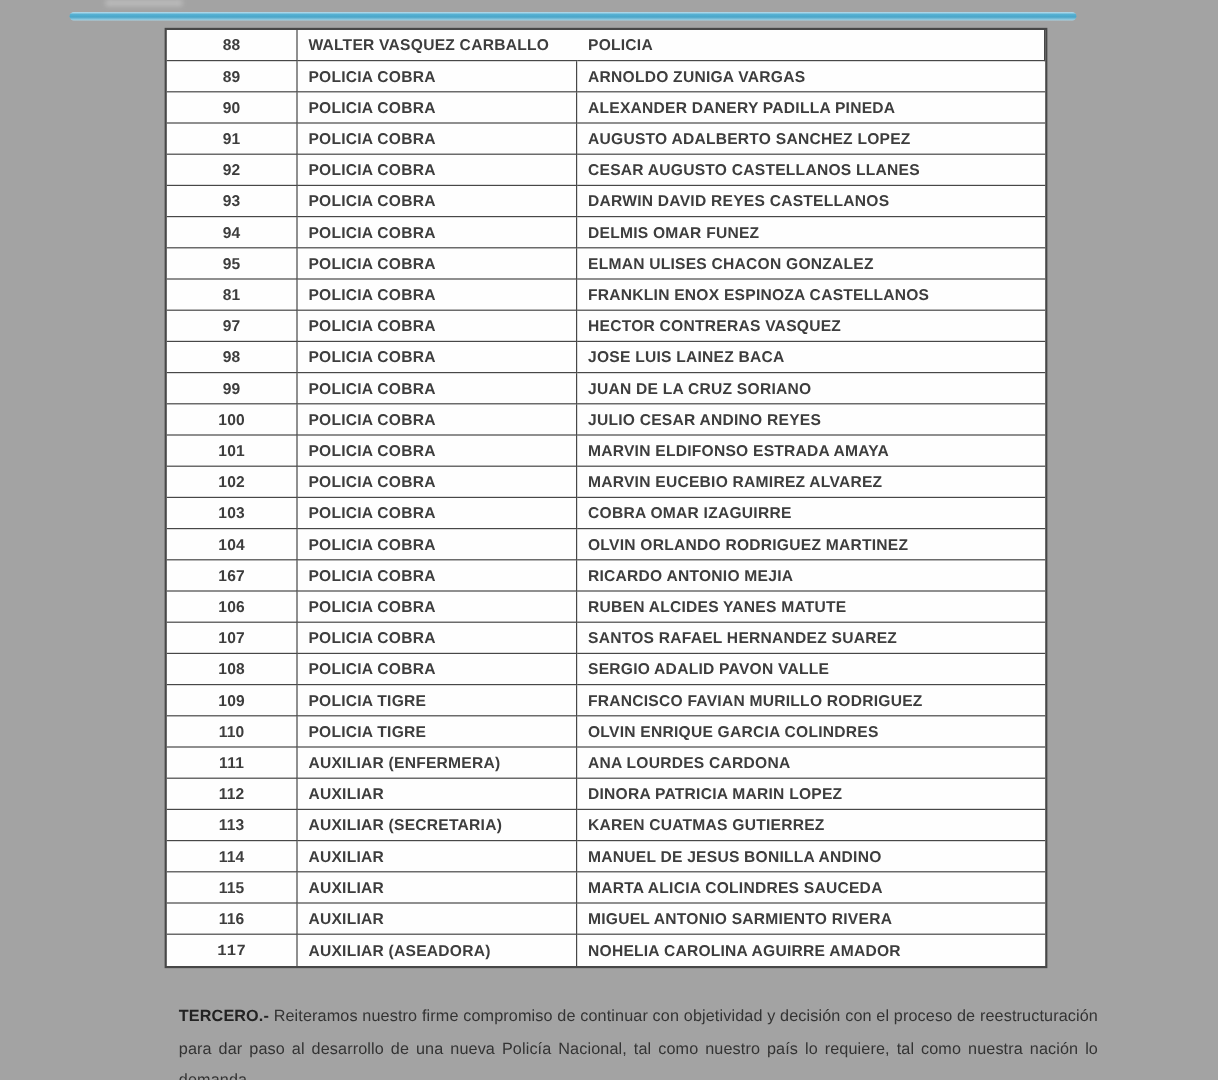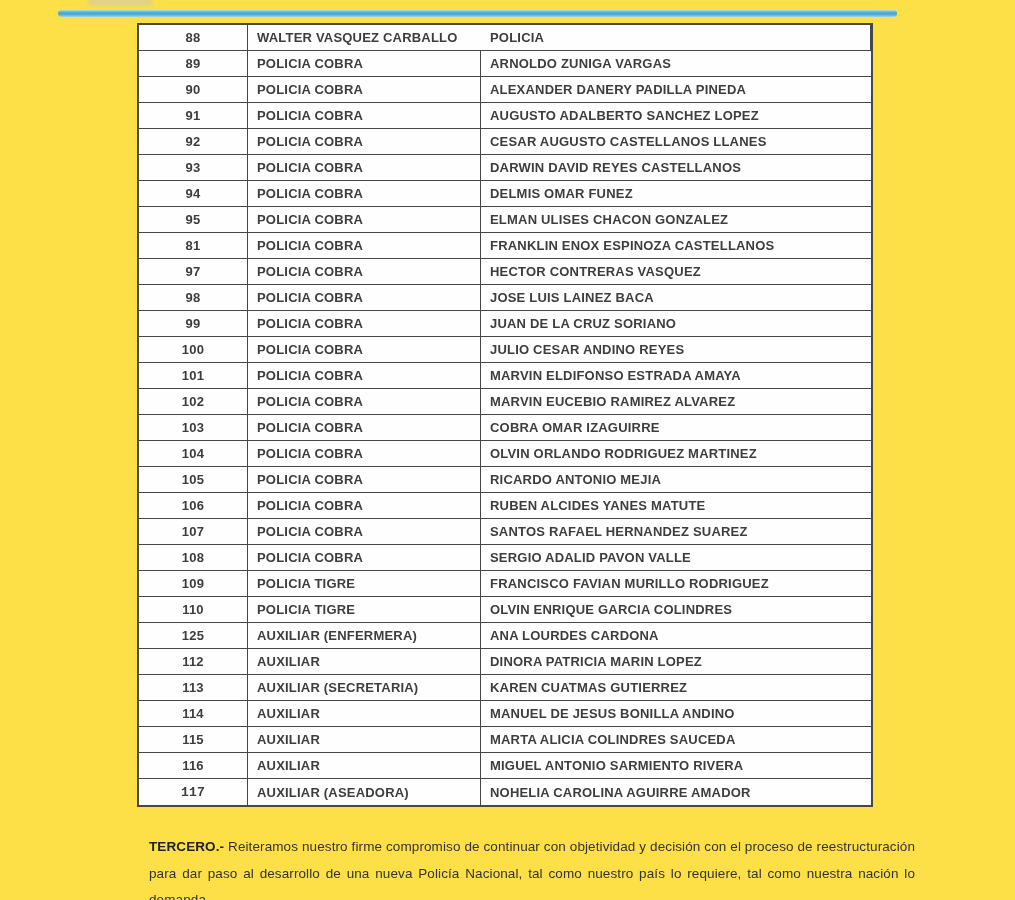--- a/index.html
+++ b/index.html
@@ -4,21 +4,21 @@
 <style>
   html, body {
     margin: 0;
     padding: 0;
     background: #ffffff;
   }
   .page {
     position: relative;
     width: 1015px;
     height: 900px;
-    background: #fde047;
+    background: #a3a3a3;
     overflow: hidden;
     font-family: "Liberation Sans", sans-serif;
   }
   .top-smudge {
     position: absolute;
     left: 88px;
     top: 0;
     width: 64px;
     height: 5px;
     background: #c6c6c6;
@@ -140,39 +140,39 @@
       <div class="cell name">MARVIN ELDIFONSO ESTRADA AMAYA</div>
       <div class="cell num">102</div>
       <div class="cell role">POLICIA COBRA</div>
       <div class="cell name">MARVIN EUCEBIO RAMIREZ ALVAREZ</div>
       <div class="cell num">103</div>
       <div class="cell role">POLICIA COBRA</div>
       <div class="cell name">COBRA OMAR IZAGUIRRE</div>
       <div class="cell num">104</div>
       <div class="cell role">POLICIA COBRA</div>
       <div class="cell name">OLVIN ORLANDO RODRIGUEZ MARTINEZ</div>
-      <div class="cell num">105</div>
+      <div class="cell num">167</div>
       <div class="cell role">POLICIA COBRA</div>
       <div class="cell name">RICARDO ANTONIO MEJIA</div>
       <div class="cell num">106</div>
       <div class="cell role">POLICIA COBRA</div>
       <div class="cell name">RUBEN ALCIDES YANES MATUTE</div>
       <div class="cell num">107</div>
       <div class="cell role">POLICIA COBRA</div>
       <div class="cell name">SANTOS RAFAEL HERNANDEZ SUAREZ</div>
       <div class="cell num">108</div>
       <div class="cell role">POLICIA COBRA</div>
       <div class="cell name">SERGIO ADALID PAVON VALLE</div>
       <div class="cell num">109</div>
       <div class="cell role">POLICIA TIGRE</div>
       <div class="cell name">FRANCISCO FAVIAN MURILLO RODRIGUEZ</div>
       <div class="cell num">110</div>
       <div class="cell role">POLICIA TIGRE</div>
       <div class="cell name">OLVIN ENRIQUE GARCIA COLINDRES</div>
-      <div class="cell num">125</div>
+      <div class="cell num">111</div>
       <div class="cell role">AUXILIAR (ENFERMERA)</div>
       <div class="cell name">ANA LOURDES CARDONA</div>
       <div class="cell num">112</div>
       <div class="cell role">AUXILIAR</div>
       <div class="cell name">DINORA PATRICIA MARIN LOPEZ</div>
       <div class="cell num">113</div>
       <div class="cell role">AUXILIAR (SECRETARIA)</div>
       <div class="cell name">KAREN CUATMAS GUTIERREZ</div>
       <div class="cell num">114</div>
       <div class="cell role">AUXILIAR</div>

